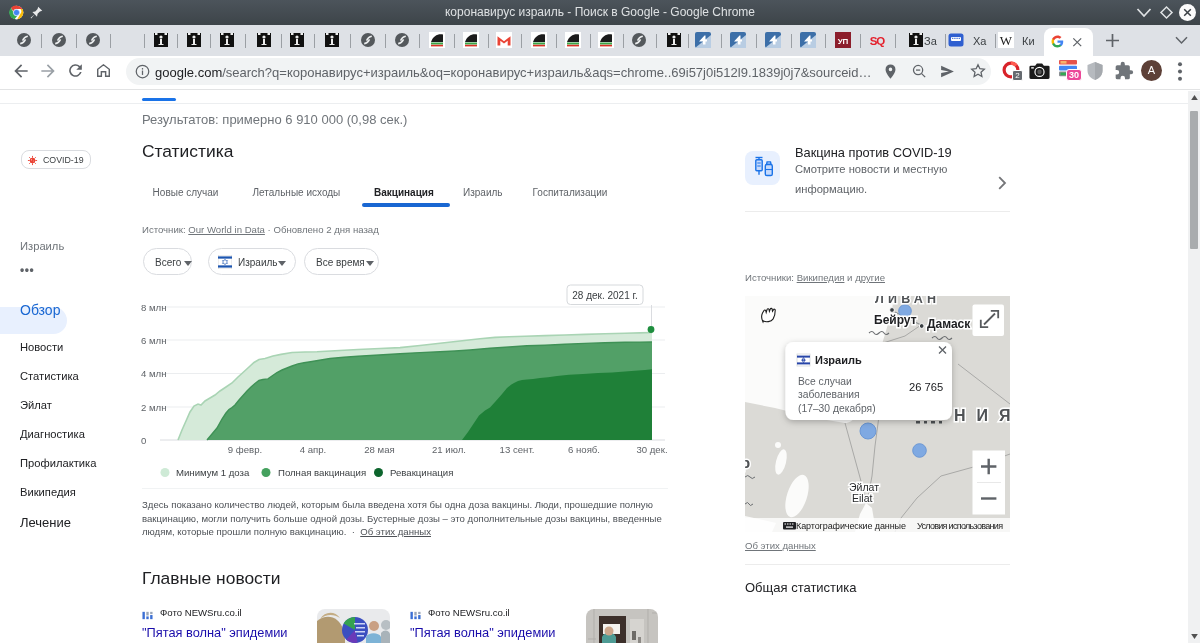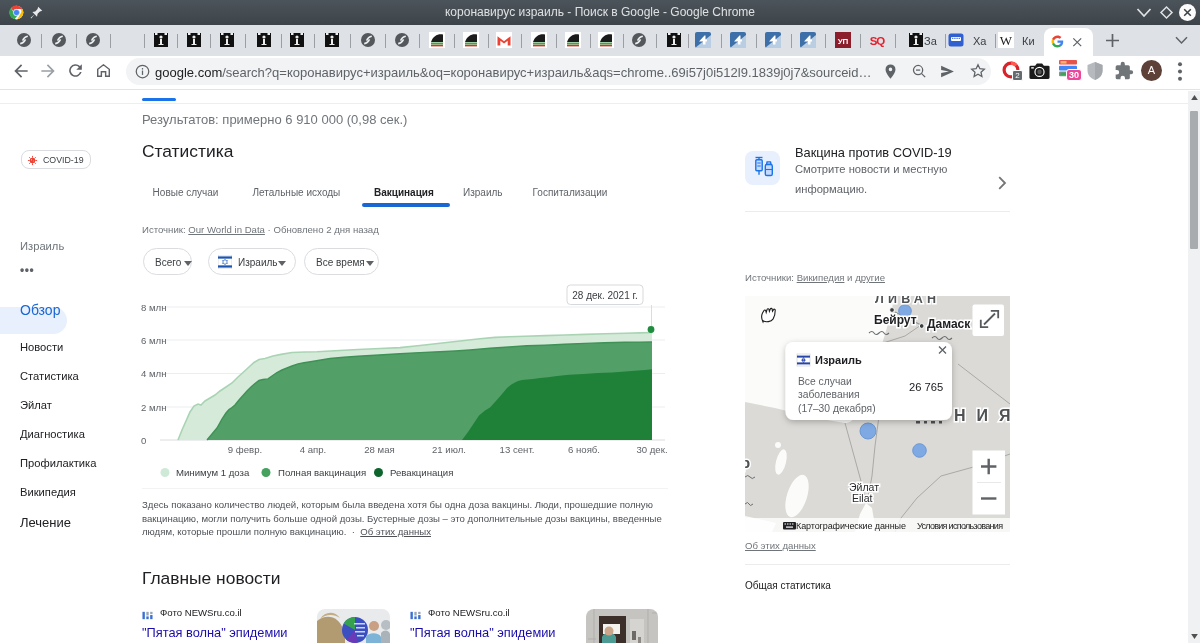--- a/index.html
+++ b/index.html
@@ -581,21 +581,21 @@
 <text x="70" y="68" font-size="11" font-weight="bold" fill="#202124">Израиль</text>
 <path d="M194,50.5 l7,7 M201,50.5 l-7,7" stroke="#5f6368" stroke-width="1.3"></path>
 <text x="53" y="89" font-size="10.3" fill="#5f6368">Все случаи</text>
 <text x="53" y="102" font-size="10.3" fill="#5f6368">заболевания</text>
 <text x="164" y="95" font-size="11.2" fill="#202124">26 765</text>
 <text x="53" y="116" font-size="10.3" fill="#5f6368">(17–30 декабря)</text>
 <path d="M18,26 c-2,-4 -1.5,-7 -0.5,-9 l1.5,-2.5 c0.5,-0.8 1.6,-0.6 1.8,0.3 l0.4,1.6 0.9,-3 c0.3,-0.9 1.6,-0.9 1.9,0 l0.4,1.9 0.9,-2.3 c0.35,-0.9 1.65,-0.8 1.85,0.1 l0.35,2.1 1,-1.6 c0.5,-0.85 1.75,-0.5 1.75,0.5 0,3.2 -0.5,6.2 -2.1,8.8 -2.1,3.1 -7.3,3.6 -9.8,2 z" fill="#fff" stroke="#1b1b1b" stroke-width="1.1"></path>
 </svg></div>
 <div class="abs nw" style="left:745px; top:449px; font-size:9.6px; color:#70757a; text-decoration:underline">Об этих данных</div>
 <div class="abs" style="left:745px; top:472.5px; width:265px; height:1px; background:#ececec"></div>
-<div class="abs nw" style="left:745px; top:488.5px; font-size:10px; color:#202124">Общая статистика</div>
+<div class="abs nw" style="left:745px; top:488.5px; font-size:13px; color:#202124">Общая статистика</div>
 </div>
 
 <div class="abs" id="sbar">
   <svg class="abs" style="left:2.5px; top:4px" width="7" height="5" viewBox="0 0 8 6">
       <path d="M4 0 8 6H0z" fill="#505050"></path>
     </svg>
   <div class="abs" style="left:2px; top:20px; width:8px; height:138px; background:#a9acae; border-radius:1px"></div>
   <svg class="abs" style="left:2.5px; top:543px" width="7" height="5" viewBox="0 0 8 6">
       <path d="M4 6 8 0H0z" fill="#505050"></path>
     </svg>

